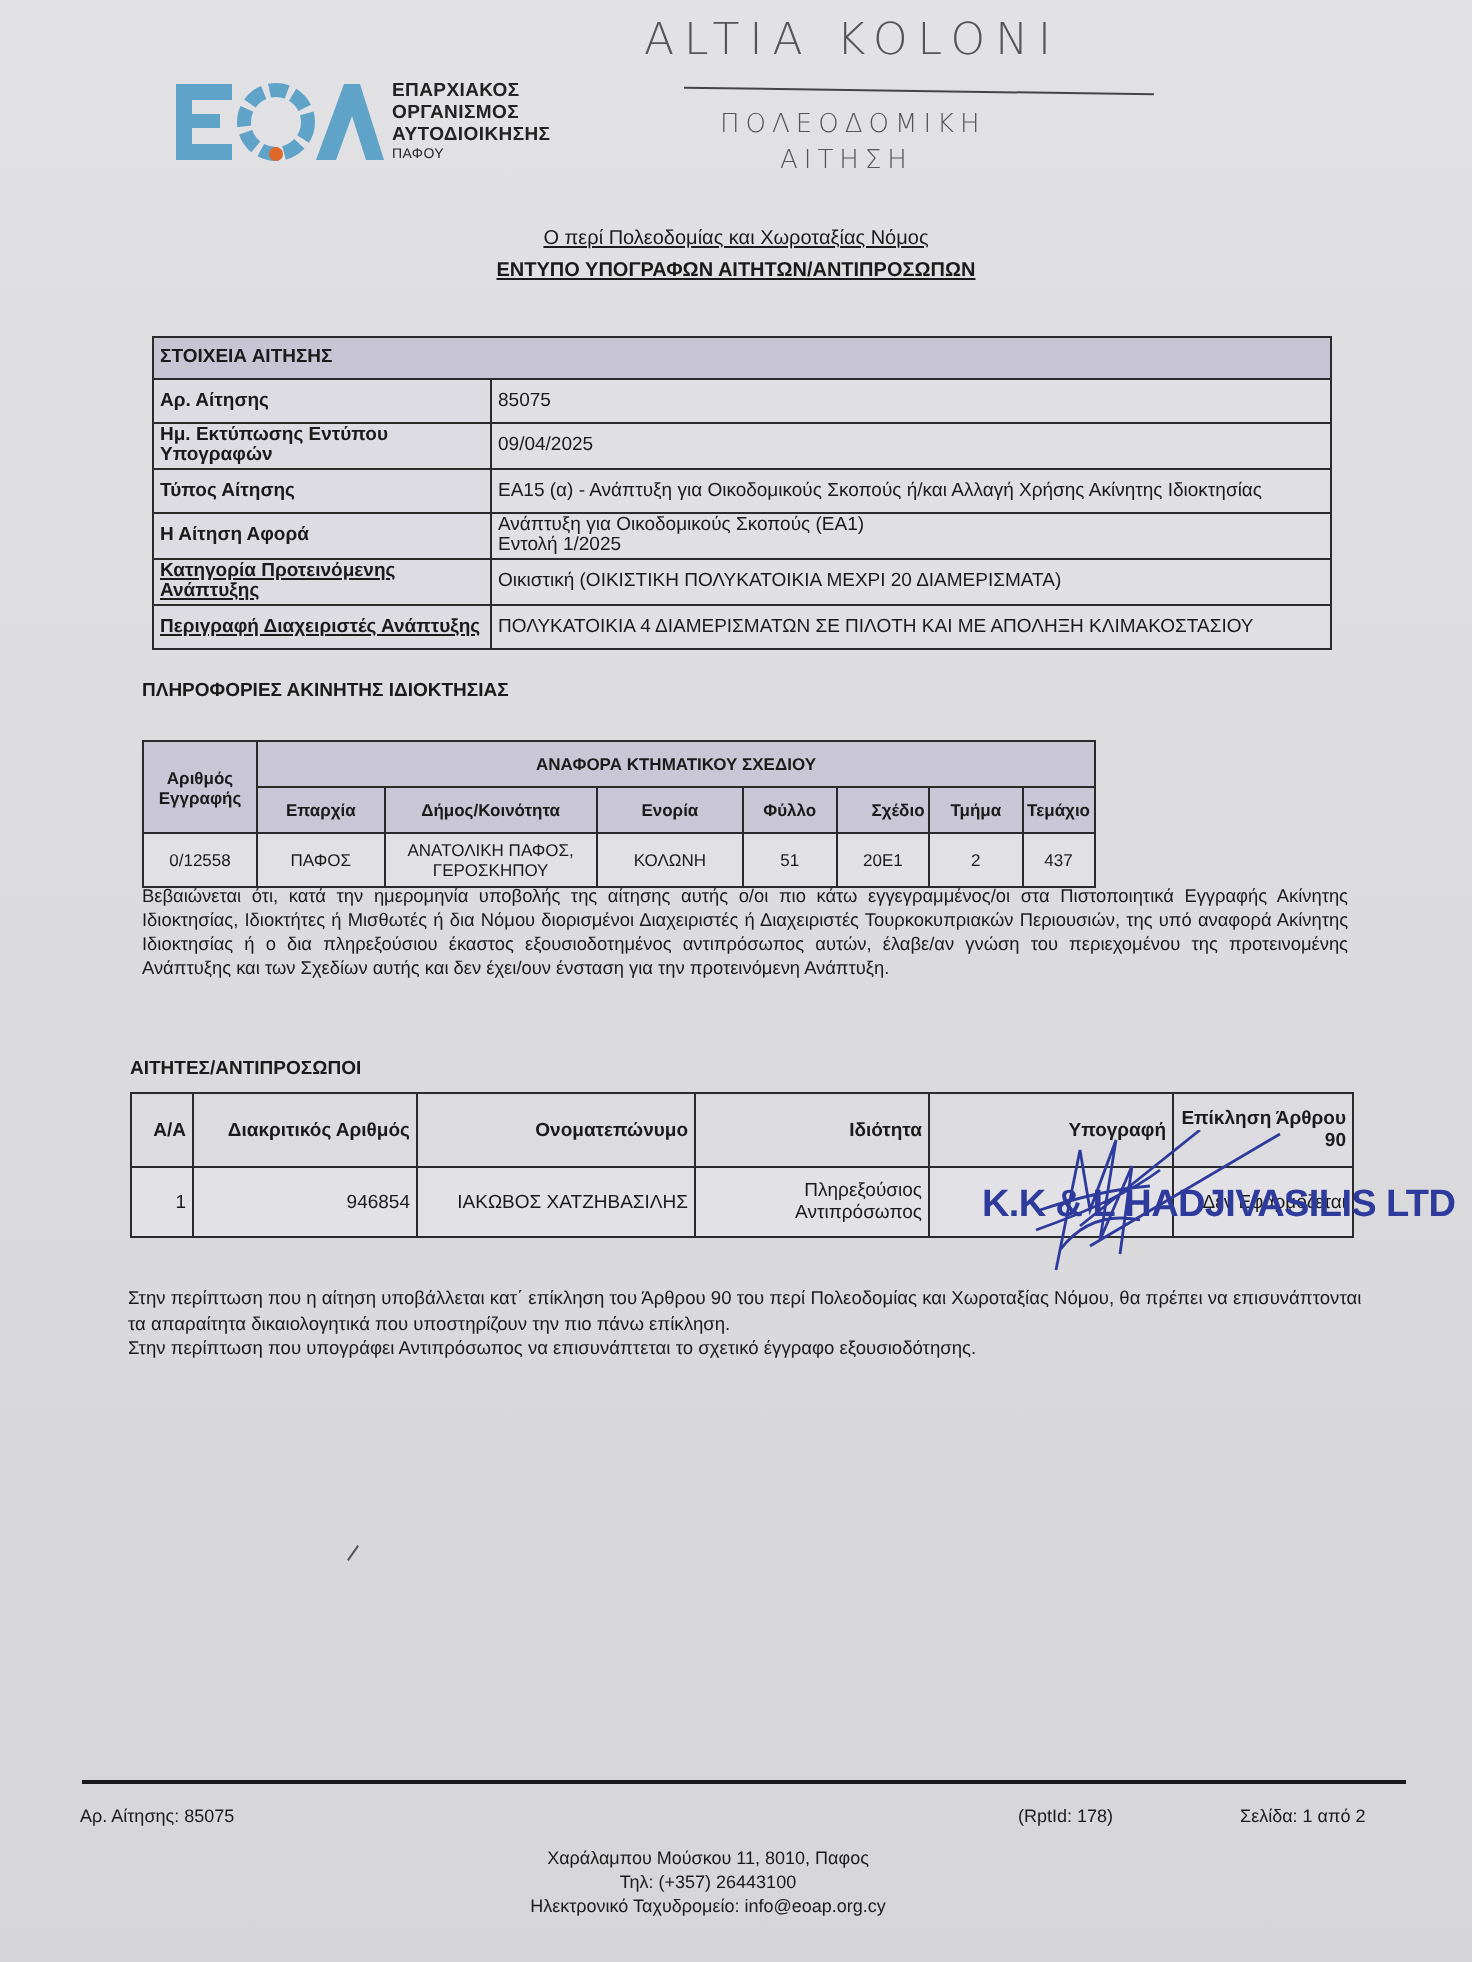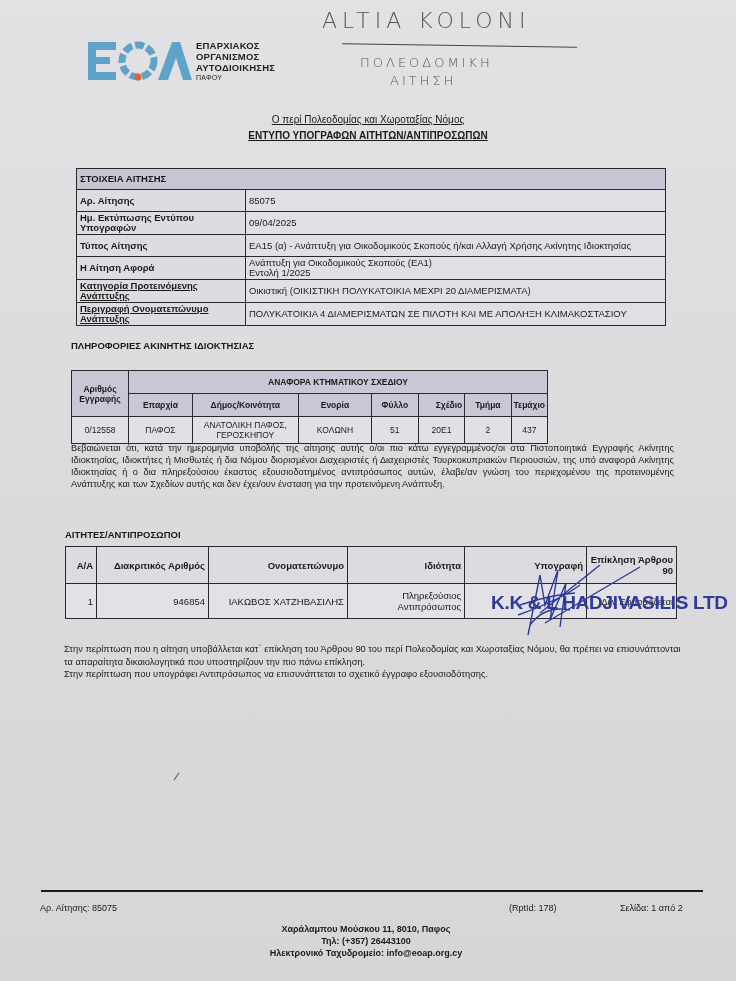--- a/index.html
+++ b/index.html
@@ -55,21 +55,21 @@
     .stamp { position: absolute; left: 491px; top: 592px; font-size: 19px; font-weight: bold; color: #2e3a9c; letter-spacing: -0.3px; font-family: "Liberation Sans", sans-serif; }
     .sig { position: absolute; left: 500px; top: 565px; }
     
     .notes { position: absolute; left: 64px; top: 643px; width: 620px; font-size: 9.3px; line-height: 12.5px; }
     
     .footer-line { position: absolute; left: 41px; top: 890px; width: 662px; height: 2px; background: #1a1a1a; }
     .foot { position: absolute; font-size: 9px; }
     .foot-left { left: 40px; top: 903px; }
     .foot-mid { left: 509px; top: 903px; }
     .foot-right { left: 620px; top: 903px; }
-    .foot-addr { position: absolute; left: 216px; top: 923px; width: 300px; text-align: center; font-size: 9px; line-height: 12px; font-weight: bold; }
+    .foot-addr { position: absolute; left: 204px; top: 923px; width: 300px; text-align: center; font-size: 9px; line-height: 12px; }
     .mark { position: absolute; left: 176px; top: 772px; width: 1px; height: 9px; background: #555; transform: rotate(35deg); }
   </style>
 </head>
 <body>
 
 <div class="page">
 
   <div class="logo">
     <svg width="104" height="42" viewBox="0 0 104 42">
 
@@ -123,21 +123,21 @@
       <td class="val">
         <div>Ανάπτυξη για Οικοδομικούς Σκοπούς (ΕΑ1)</div>
         <div>Εντολή 1/2025</div>
       </td>
     </tr>
     <tr>
       <td class="lbl"><span class="uline">Κατηγορία Προτεινόμενης Ανάπτυξης</span></td>
       <td class="val">Οικιστική (ΟΙΚΙΣΤΙΚΗ ΠΟΛΥΚΑΤΟΙΚΙΑ ΜΕΧΡΙ 20 ΔΙΑΜΕΡΙΣΜΑΤΑ)</td>
     </tr>
     <tr>
-      <td class="lbl"><span class="uline">Περιγραφή Ονοματεπώνυμο Ανάπτυξης</span></td>
+      <td class="lbl"><span class="uline">Περιγραφή Διαχειριστές Ανάπτυξης</span></td>
       <td class="val">ΠΟΛΥΚΑΤΟΙΚΙΑ 4 ΔΙΑΜΕΡΙΣΜΑΤΩΝ ΣΕ ΠΙΛΟΤΗ ΚΑΙ ΜΕ ΑΠΟΛΗΞΗ ΚΛΙΜΑΚΟΣΤΑΣΙΟΥ</td>
     </tr>
   </tbody>
     </table>
 
   <div class="sec" style="left:71px; top:340px;">ΠΛΗΡΟΦΟΡΙΕΣ ΑΚΙΝΗΤΗΣ ΙΔΙΟΚΤΗΣΙΑΣ</div>
 
   <table class="prop">
     <tbody>
         <tr>

